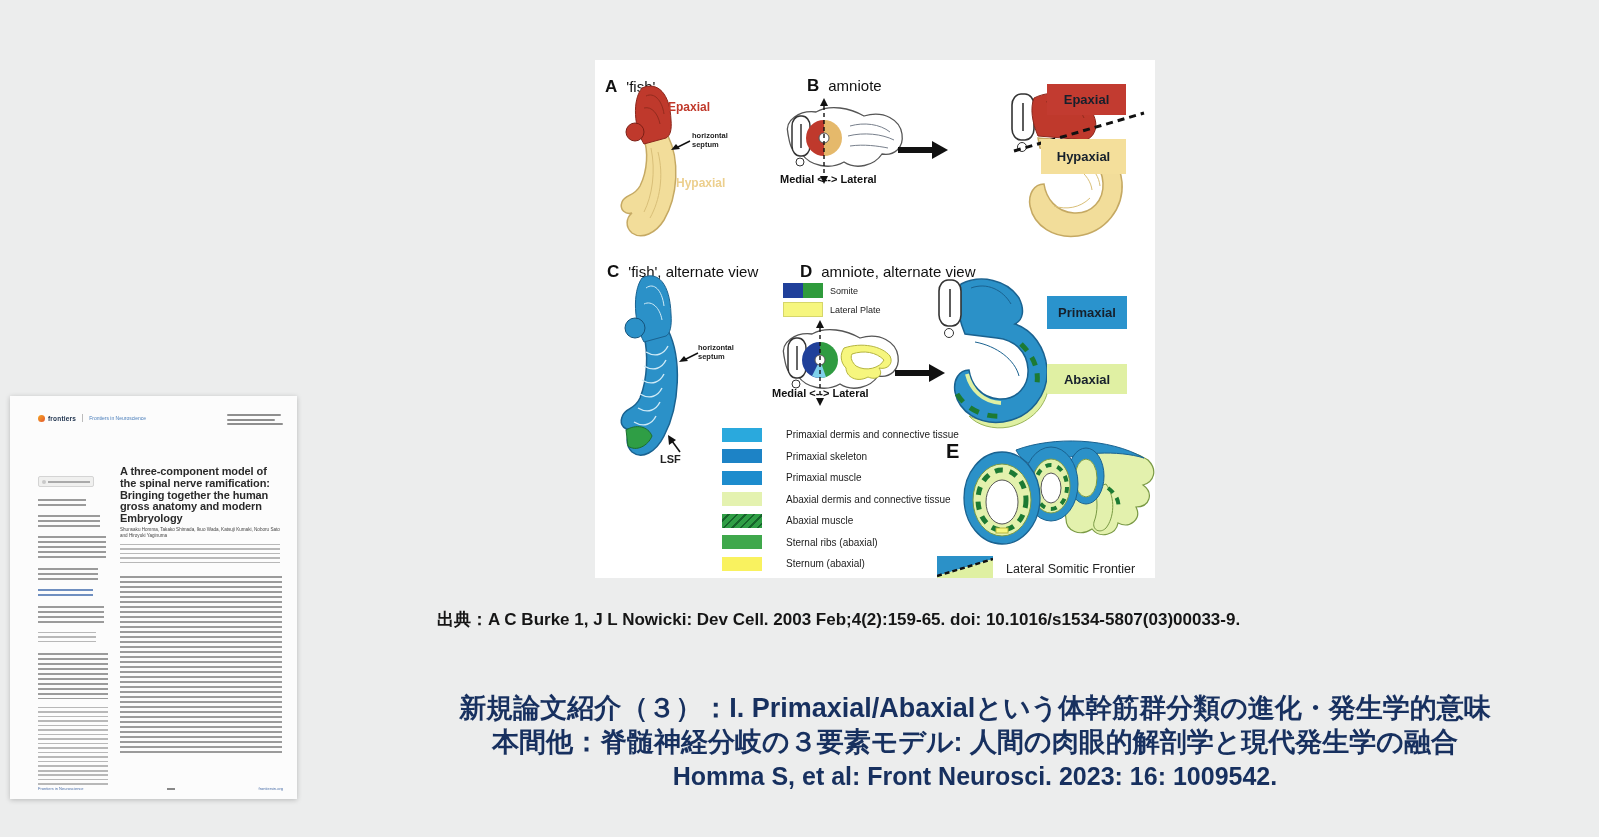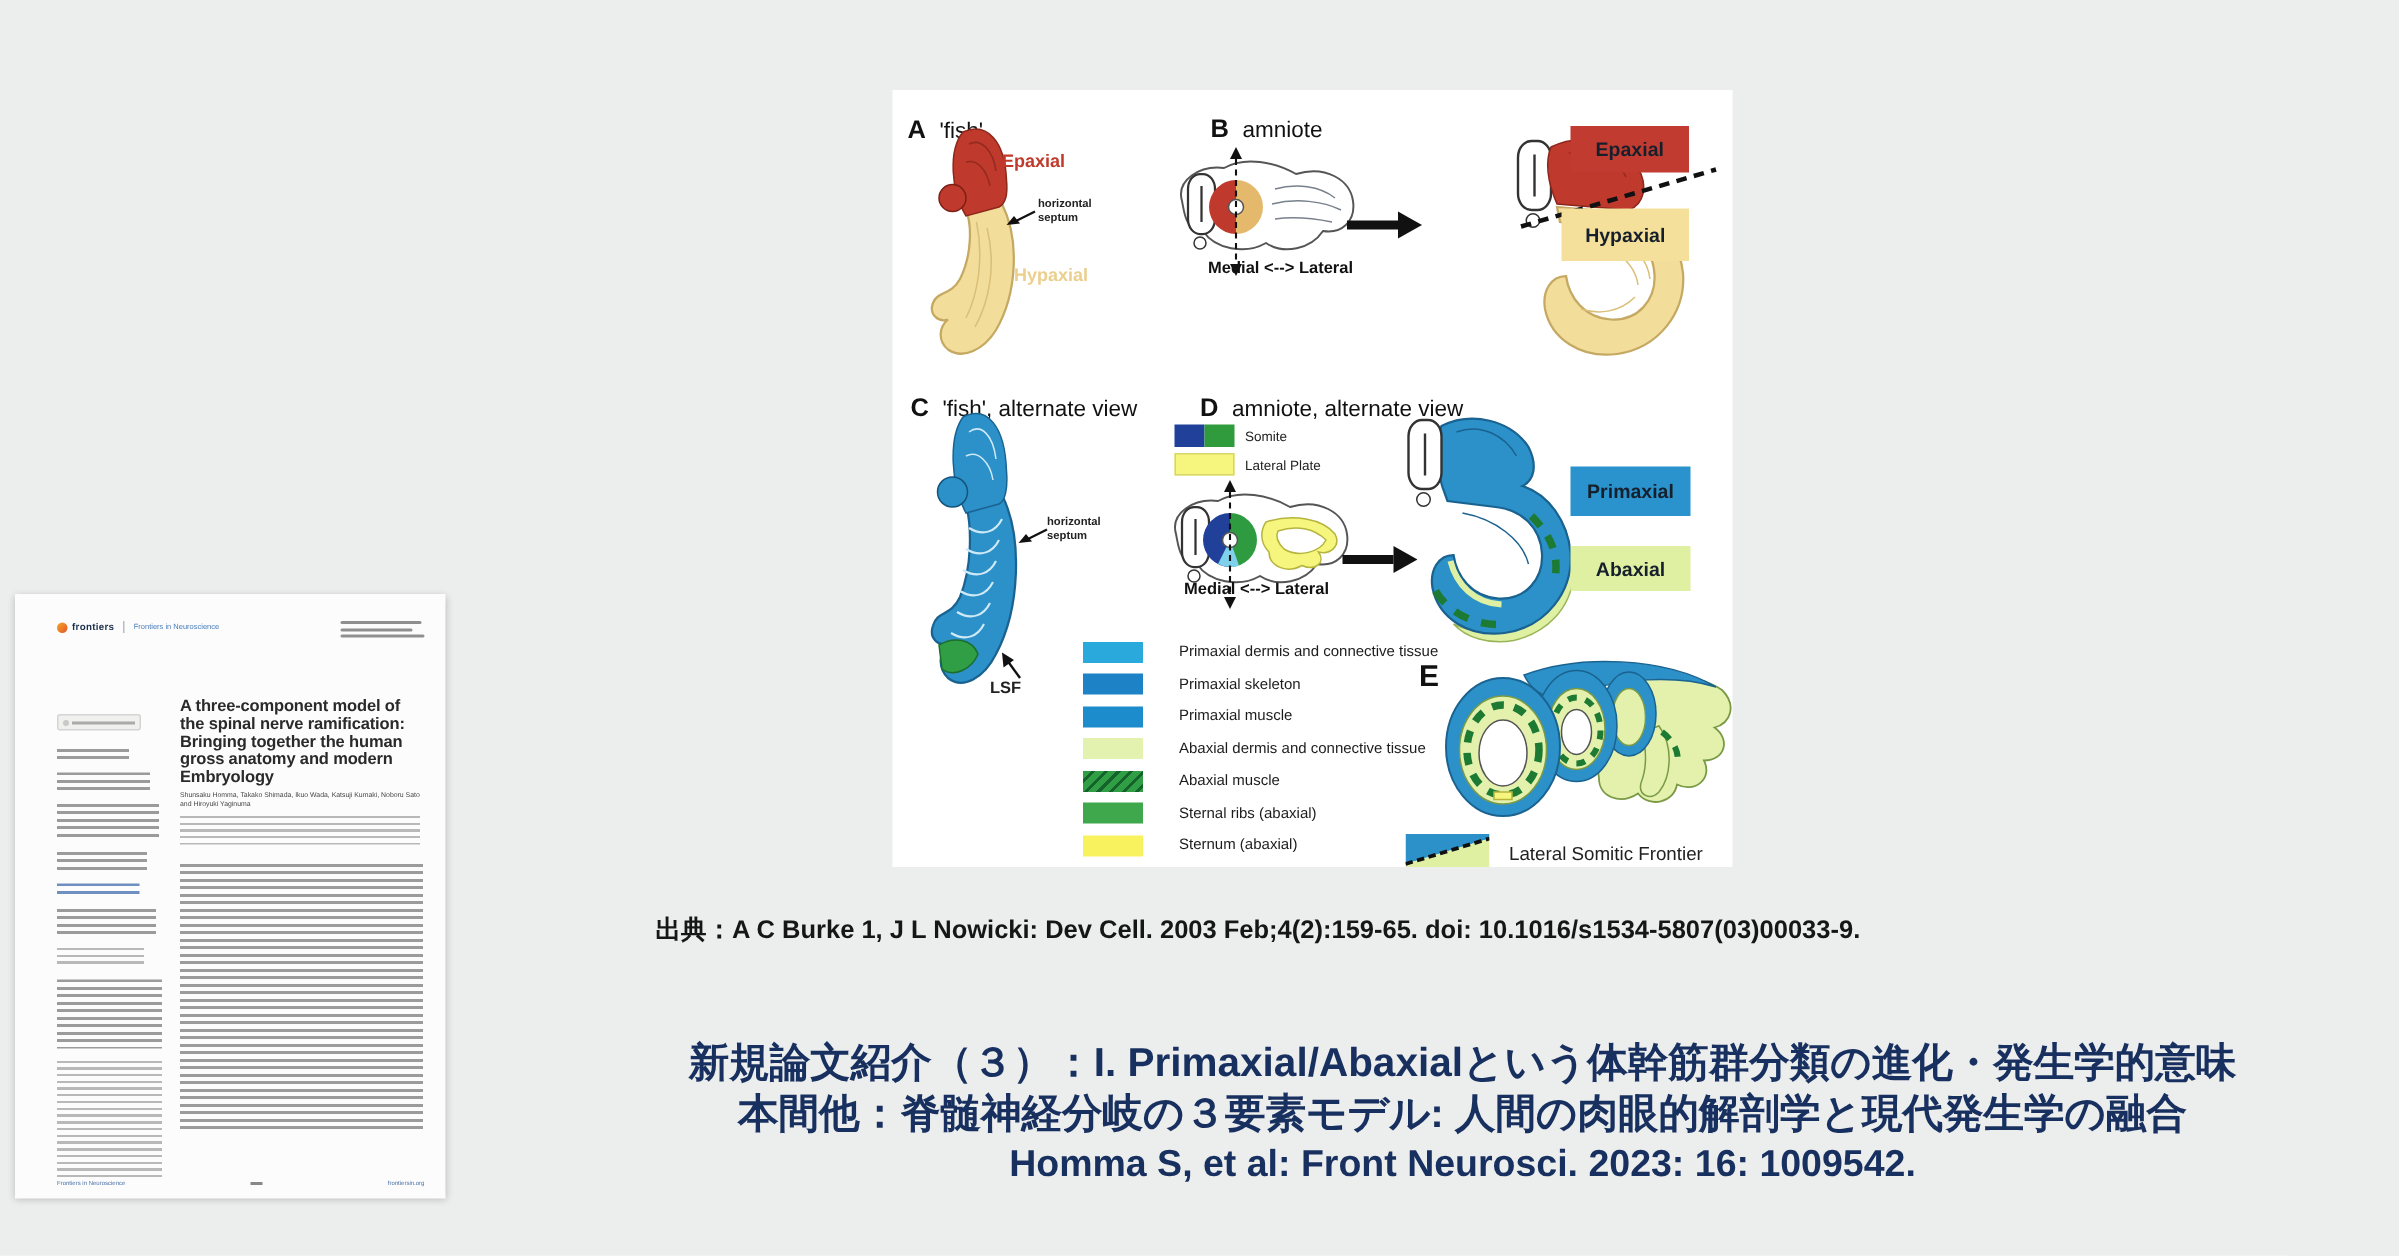--- a/index.html
+++ b/index.html
@@ -41,21 +41,21 @@
   .footer-page{width:8px;height:2px;background:#888;}
 
   
   .figure{left:595px;top:60px;width:560px;height:518px;background:#ffffff;}
   .panel-title{font-size:15px;color:#111;white-space:nowrap;margin-top:16px;}
   .panel-title b{font-size:17px;margin-right:9px;}
   .lbl-epaxial{font-size:12px;font-weight:bold;color:#c0392b;}
   .lbl-hypaxial{font-size:12px;font-weight:bold;color:#eccf8d;}
   .lbl-septum{font-size:7.5px;font-weight:bold;color:#222;width:44px;line-height:8.5px;}
   .lbl-lsf{font-size:11px;font-weight:bold;color:#222;}
-  .axis-label{font-size:11px;font-weight:bold;color:#111;text-align:right;}
+  .axis-label{font-size:11px;font-weight:bold;color:#111;text-align:left;}
   .color-box{display:flex;align-items:center;justify-content:center;
              font-size:13px;font-weight:bold;color:#16202c;}
   .mini-swatch{width:40px;height:15px;}
   .mini-swatch-label{font-size:9px;color:#222;}
   .legend{left:722px;top:424px;width:330px;}
   .legend-row{display:flex;align-items:center;height:21.5px;gap:24px;}
   .legend-swatch{width:40px;height:14px;position:relative;flex:0 0 auto;}
   .legend-swatch.hatched::after{content:"";position:absolute;inset:0;
       background:repeating-linear-gradient(135deg,transparent 0,transparent 4px,#15632a 4px,#15632a 6px);}
   .legend-label{font-size:10px;color:#1c1c1c;white-space:nowrap;}
@@ -255,21 +255,21 @@
     <path d="M34,14 C54,4 80,10 92,28 C98,40 96,50 88,54 C106,60 118,78 120,98 C122,124 104,148 76,152 C52,155 32,142 28,122 C26,110 32,100 42,100 C44,114 54,128 72,129 C90,130 102,116 101,99 C100,82 88,70 70,68 L38,64 C30,44 28,26 34,14 Z" fill="#2b91c8" stroke="#1a6290" stroke-width="1.5"></path>
     <path d="M94,74 C106,86 112,98 110,114" stroke="#1c7a33" stroke-width="5" fill="none" stroke-dasharray="9,8"></path>
     <path d="M40,104 C44,120 56,132 74,133" stroke="#dff0a2" stroke-width="4" fill="none"></path>
     <path d="M30,124 C40,140 58,148 78,146" stroke="#1c7a33" stroke-width="5" fill="none" stroke-dasharray="10,9"></path>
     <rect x="12" y="10" rx="9" ry="11" width="22" height="46" fill="#fff" stroke="#333" stroke-width="1.6"></rect>
     <line x1="23" y1="19" x2="23" y2="47" stroke="#333" stroke-width="1.6"></line>
     <circle cx="22" cy="63" r="4.5" fill="#fff" stroke="#333"></circle>
     <path d="M44,18 C60,12 76,20 84,34" stroke="#1a6290" fill="none"></path>
     <path d="M48,72 C70,76 88,90 92,106" stroke="#1a6290" fill="none"></path>
   </svg>
-  <div class="abs color-box" style="left: 1047px; top: 311px; width: 80px; height: 33px; background-color: rgb(42, 147, 205);">
+  <div class="abs color-box" style="left: 1047px; top: 296px; width: 80px; height: 33px; background-color: rgb(42, 147, 205);">
     <span>Primaxial</span>
   </div>
   <div class="abs color-box" style="left: 1047px; top: 364px; width: 80px; height: 30px; background-color: rgb(224, 240, 163);">
     <span>Abaxial</span>
   </div>
 
   <div class="abs legend">
     <div class="legend-row">
       <div class="legend-swatch" style="background-color: rgb(42, 169, 221);"></div>
       <div class="legend-label">Primaxial dermis and connective tissue</div>

